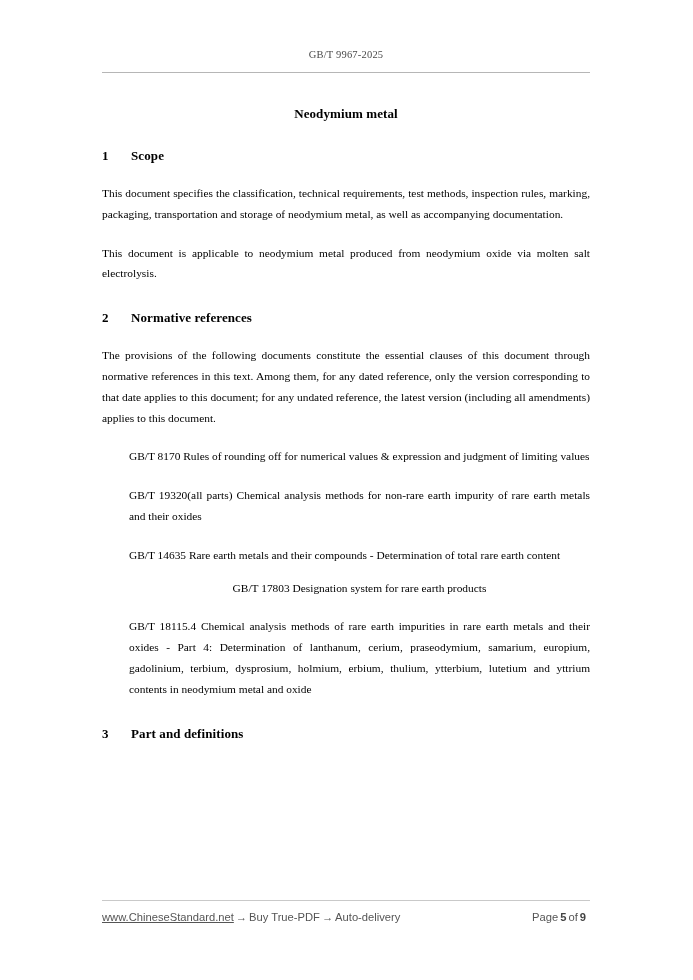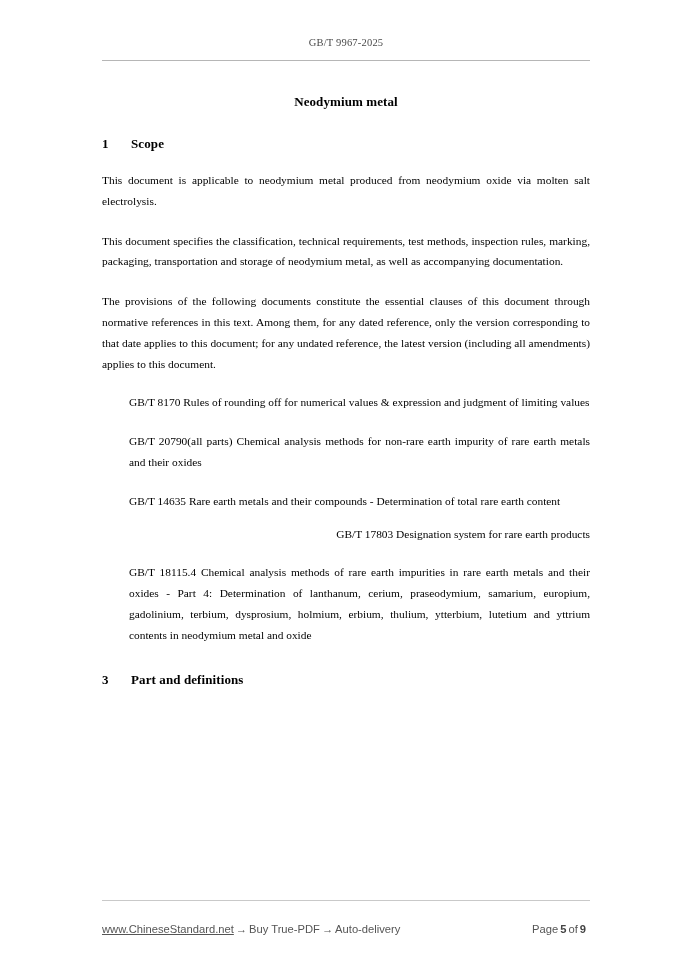--- a/index.html
+++ b/index.html
@@ -18,21 +18,21 @@
   .page {
     position: absolute;
     left: 0; top: 0;
     width: 693px;
     height: 980px;
     background: #fff;
   }
   .content {
     position: absolute;
     left: 102px;
-    top: 0;
+    top: 12px;
     width: 488px;
   }
 
   
   .header {
     padding-top: 36px;
     text-align: center;
   }
   .header-text {
     font-size: 10.5px;
@@ -87,21 +87,21 @@
   .ref {
     font-size: 11.4px;
     line-height: 20.8px;
     text-align: justify;
     text-justify: inter-word;
     margin-top: 18px;
     margin-left: 27px;
     width: 461px;
   }
   .ref.short {
-    text-align: right;
+    text-align: center;
     margin-top: 12px;
   }
 
   
   .footer {
     position: absolute;
     left: 102px;
     top: 900px;
     width: 488px;
   }
@@ -128,21 +128,20 @@
     color: #555555;
   }
   .arrow {
     font-family: "Liberation Sans", "DejaVu Sans", sans-serif;
     padding: 0 2px;
   }
   .footer-right {
     flex: 0 0 auto;
     white-space: nowrap;
     padding-right: 2px;
-    margin-top: 12px;
   }
   .footer-right .b {
     font-weight: bold;
     color: #444444;
     padding: 0 2px;
   }
 </style>
 </head>
 <body>
 
@@ -153,27 +152,30 @@
     <div class="header">
       <div class="header-text">GB/T 9967-2025</div>
       <div class="header-rule"></div>
     </div>
 
     <div class="doc-title">Neodymium metal</div>
 
     <div class="section-heading">
       <span class="num">1</span><span>Scope</span>
     </div>
+    <p class="para first-after-heading">This document specifies the classification, technical requirements, test methods, inspection rules, marking, packaging, transportation and storage of neodymium metal, as well as accompanying documentation.</p>
     <p class="para">This document is applicable to neodymium metal produced from neodymium oxide via molten salt electrolysis.</p>
-    <p class="para first-after-heading">This document specifies the classification, technical requirements, test methods, inspection rules, marking, packaging, transportation and storage of neodymium metal, as well as accompanying documentation.</p>
 
+    <div class="section-heading">
+      <span class="num">2</span><span>Normative references</span>
+    </div>
     <p class="para first-after-heading">The provisions of the following documents constitute the essential clauses of this document through normative references in this text. Among them, for any dated reference, only the version corresponding to that date applies to this document; for any undated reference, the latest version (including all amendments) applies to this document.</p>
 
     <p class="ref">GB/T 8170 Rules of rounding off for numerical values &amp; expression and judgment of limiting values</p>
-    <p class="ref">GB/T 20790(all parts) Chemical analysis methods for non-rare earth impurity of rare earth metals and their oxides</p>
+    <p class="ref">GB/T 19320(all parts) Chemical analysis methods for non-rare earth impurity of rare earth metals and their oxides</p>
     <p class="ref">GB/T 14635 Rare earth metals and their compounds - Determination of total rare earth content</p>
     <p class="ref short">GB/T 17803 Designation system for rare earth products</p>
     <p class="ref">GB/T 18115.4 Chemical analysis methods of rare earth impurities in rare earth metals and their oxides - Part 4: Determination of lanthanum, cerium, praseodymium, samarium, europium, gadolinium, terbium, dysprosium, holmium, erbium, thulium, ytterbium, lutetium and yttrium contents in neodymium metal and oxide</p>
 
     <div class="section-heading">
       <span class="num">3</span><span>Part and definitions</span>
     </div>
 
   </div>
 

